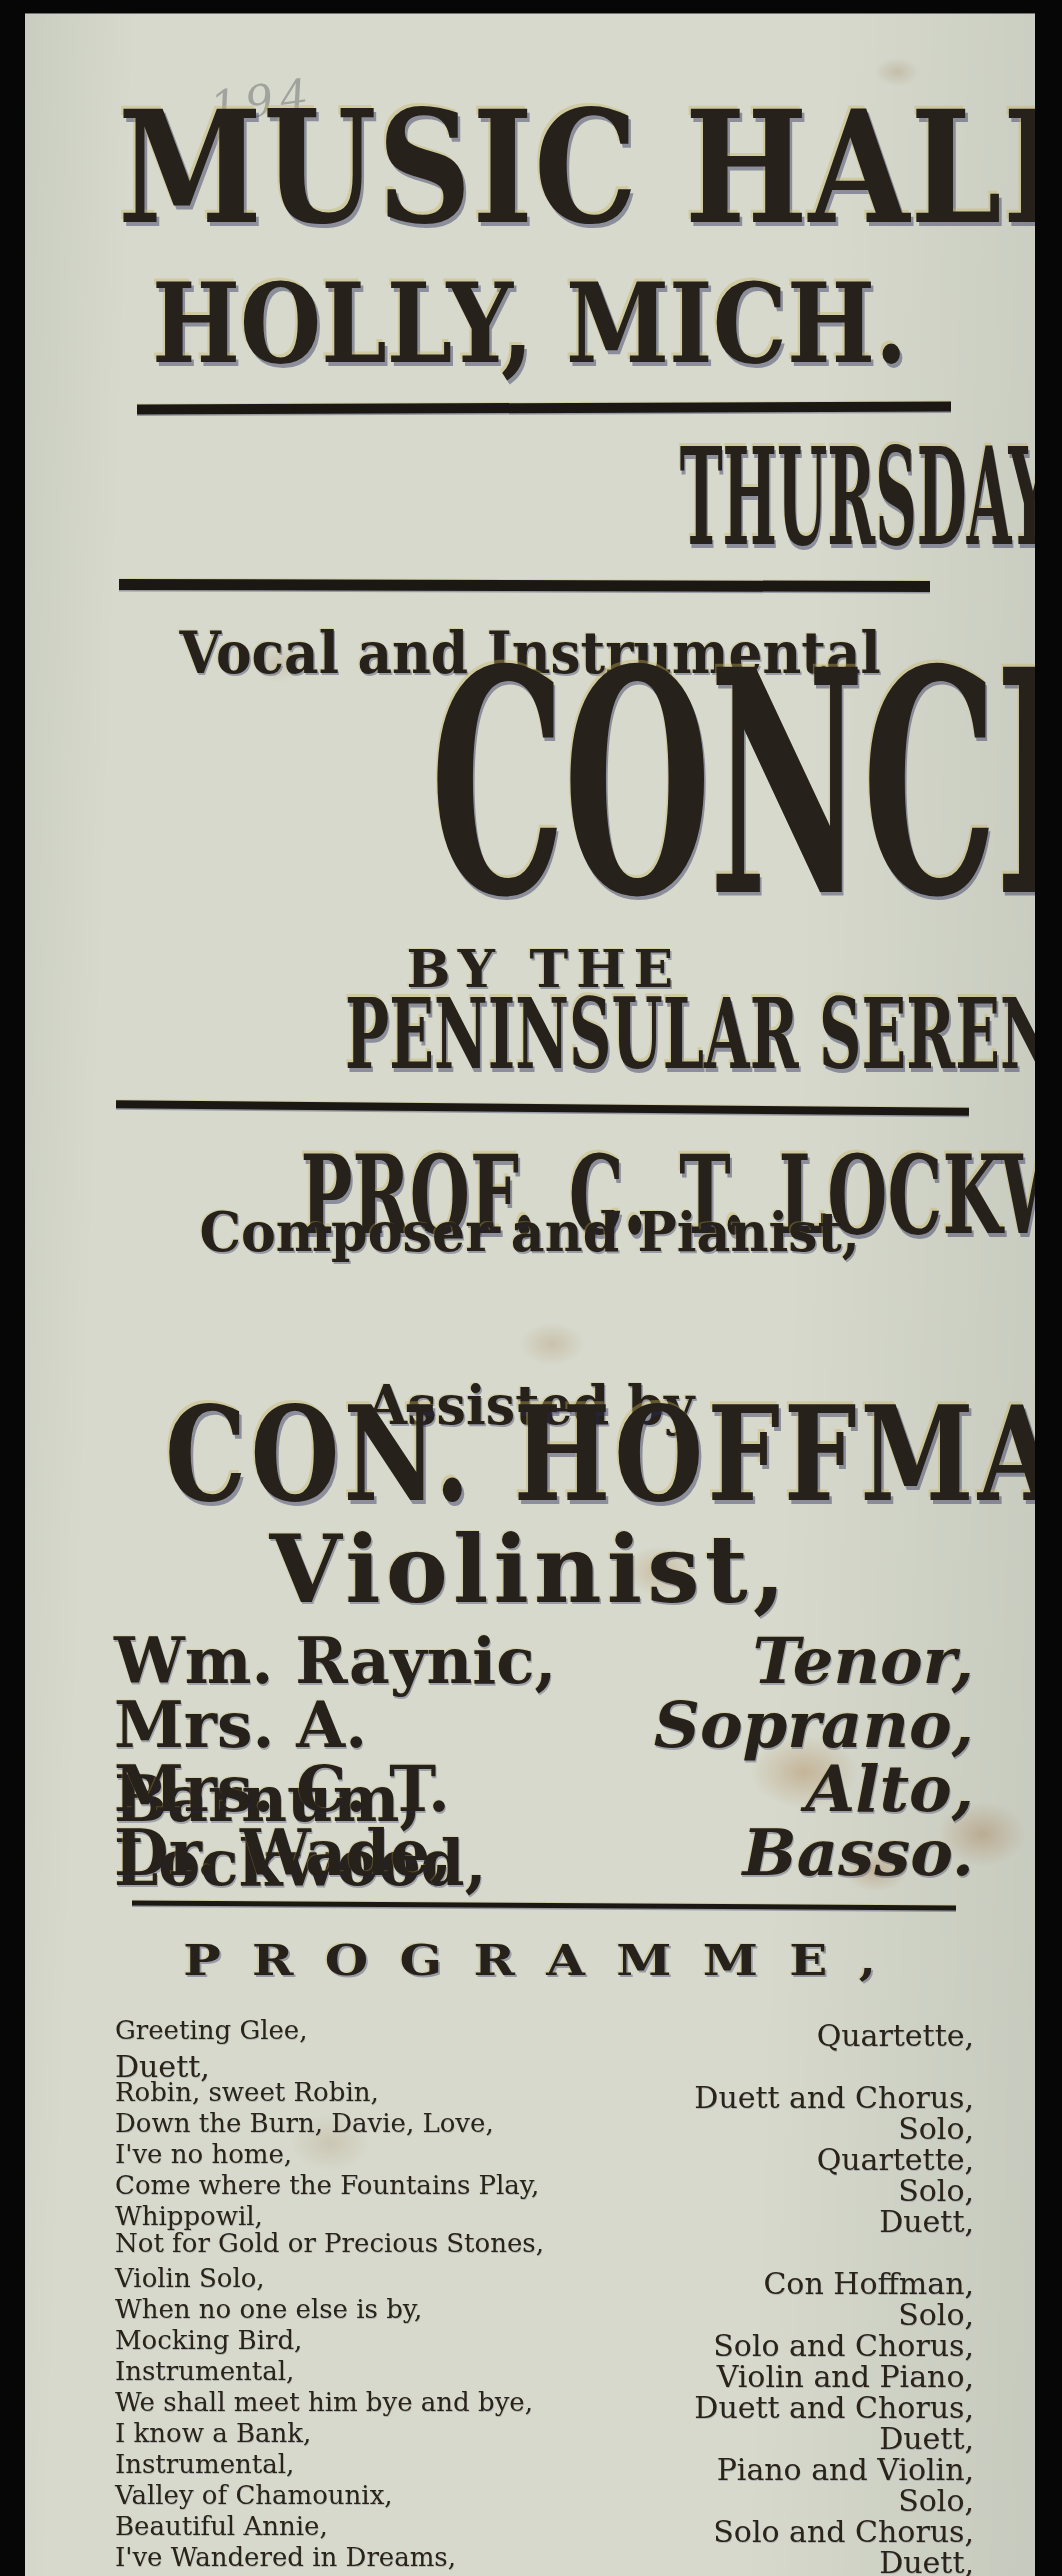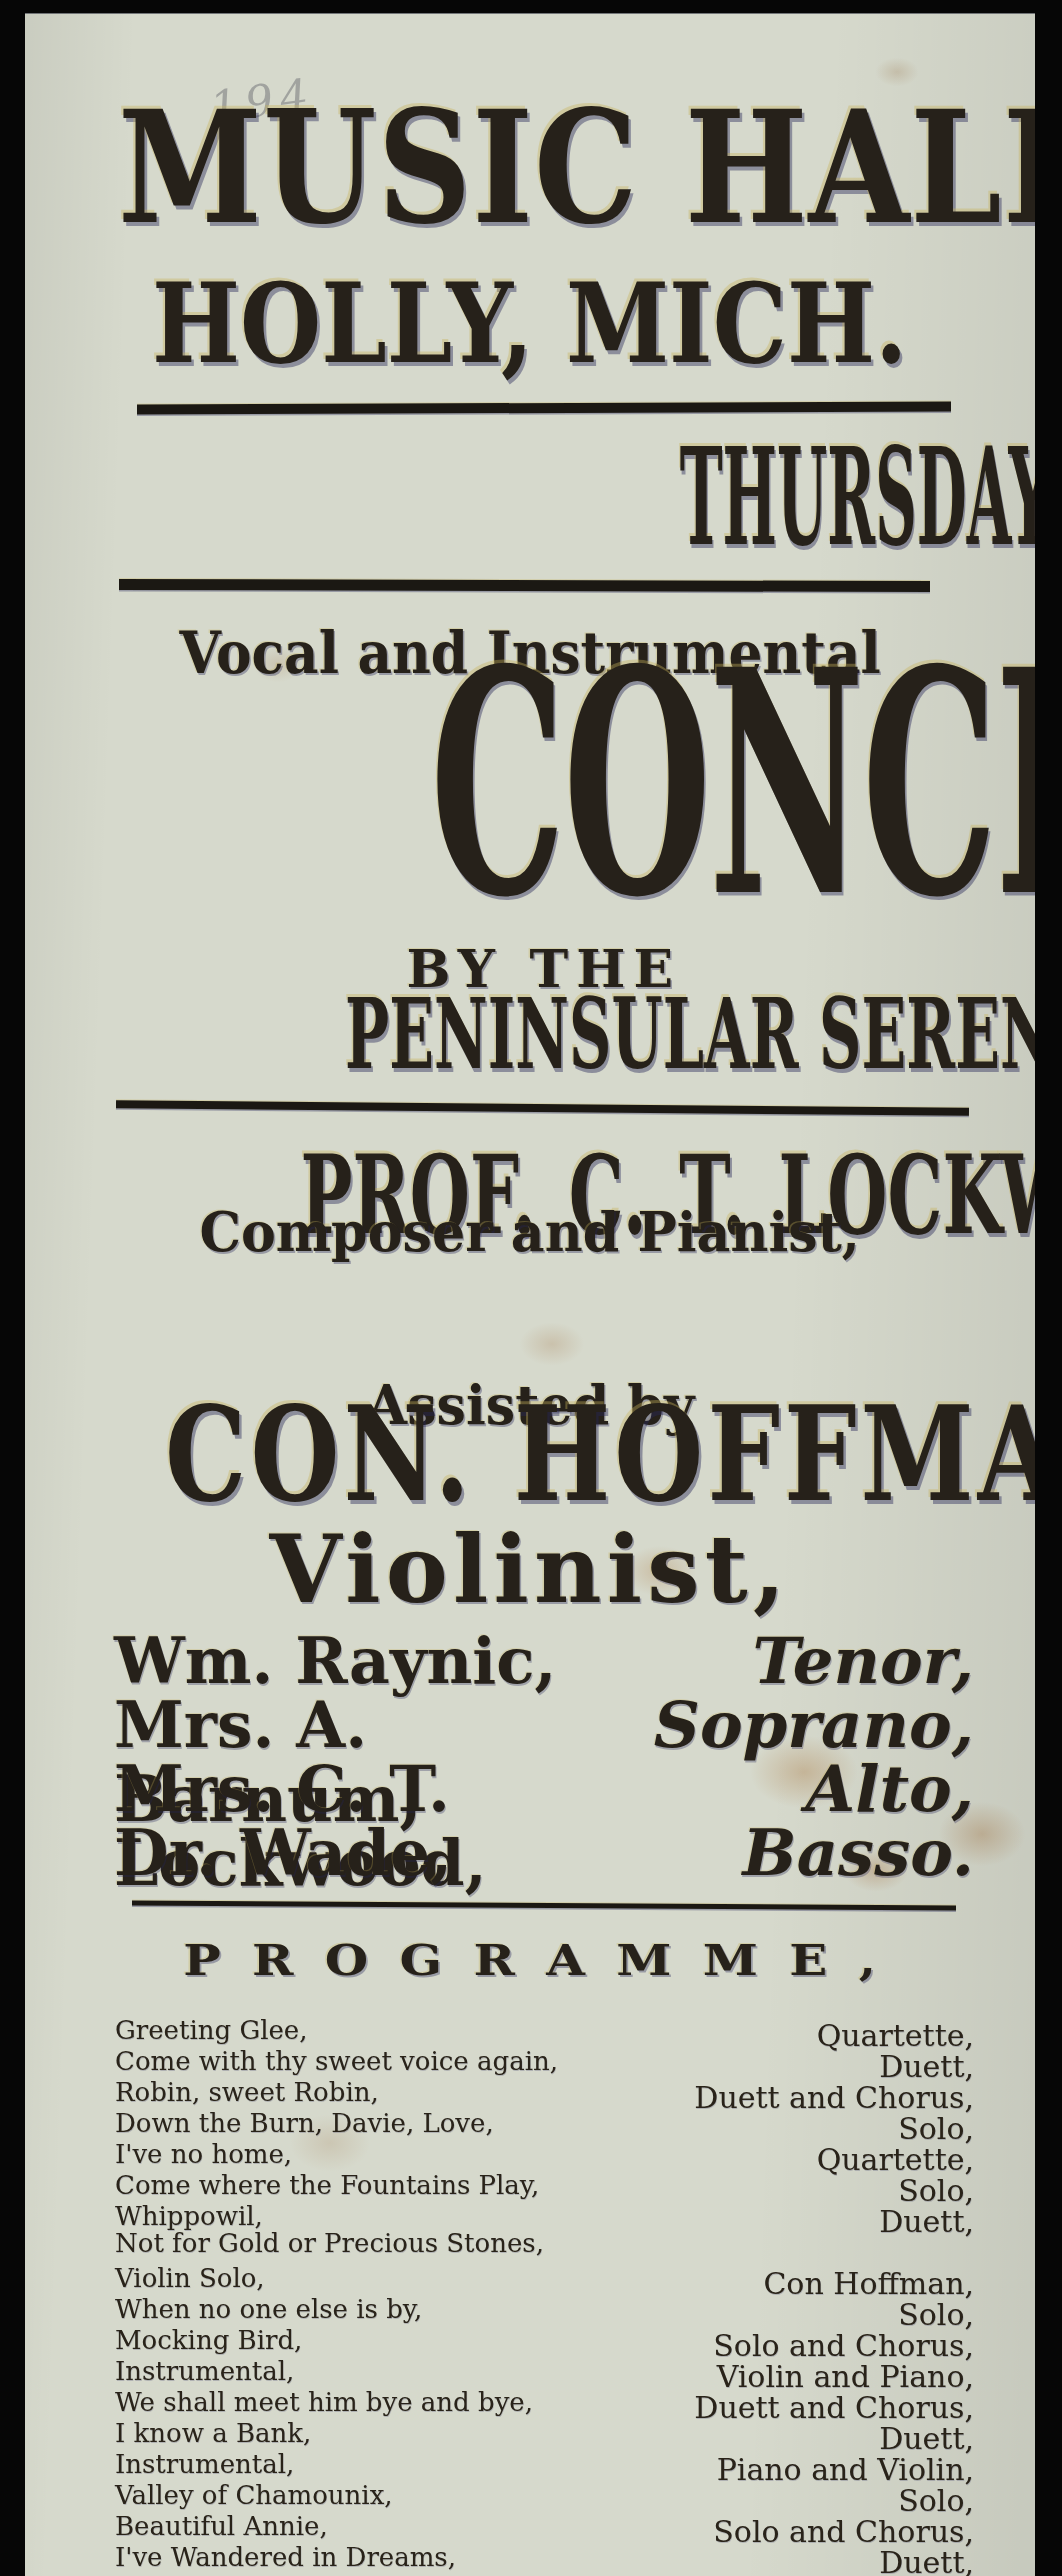--- a/index.html
+++ b/index.html
@@ -124,21 +124,20 @@
     <div class="rule" id="rule4"></div>
 
     <div class="line b halo-sm" id="progheading"><span class="sx">PROGRAMME,</span></div>
 
     <div id="proglist">
       <div class="prow">
           <span class="ptitle">Greeting Glee,</span>
           <span class="pcredit">Quartette,</span>
         </div>
       <div class="prow">
-          <span class="ptitle">Come with thy sweet voice again,</span>
           <span class="pcredit">Duett,</span>
         </div>
       <div class="prow">
           <span class="ptitle">Robin, sweet Robin,</span>
           <span class="pcredit">Duett and Chorus,</span>
         </div>
       <div class="prow">
           <span class="ptitle">Down the Burn, Davie, Love,</span>
           <span class="pcredit">Solo,</span>
         </div>

